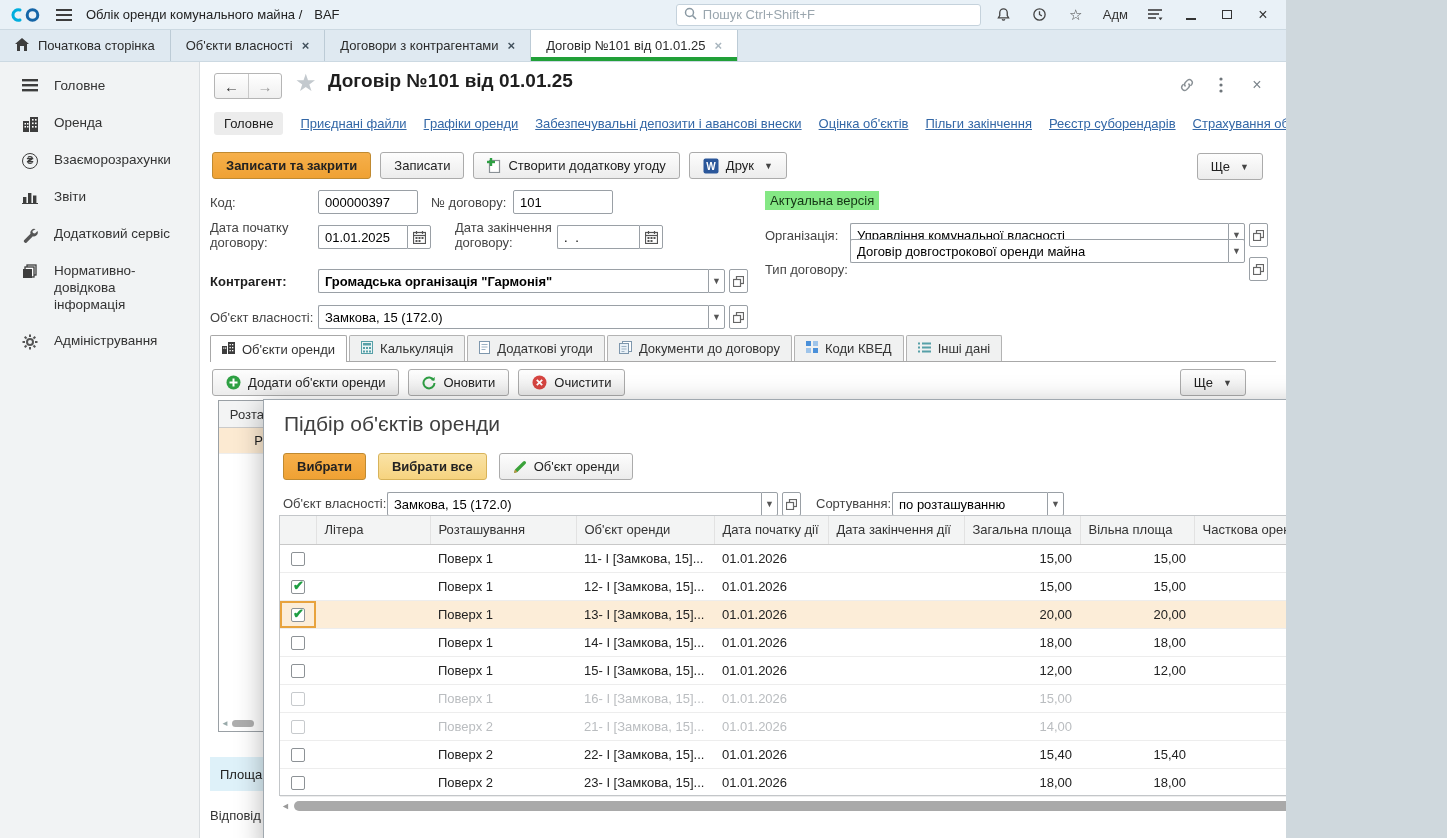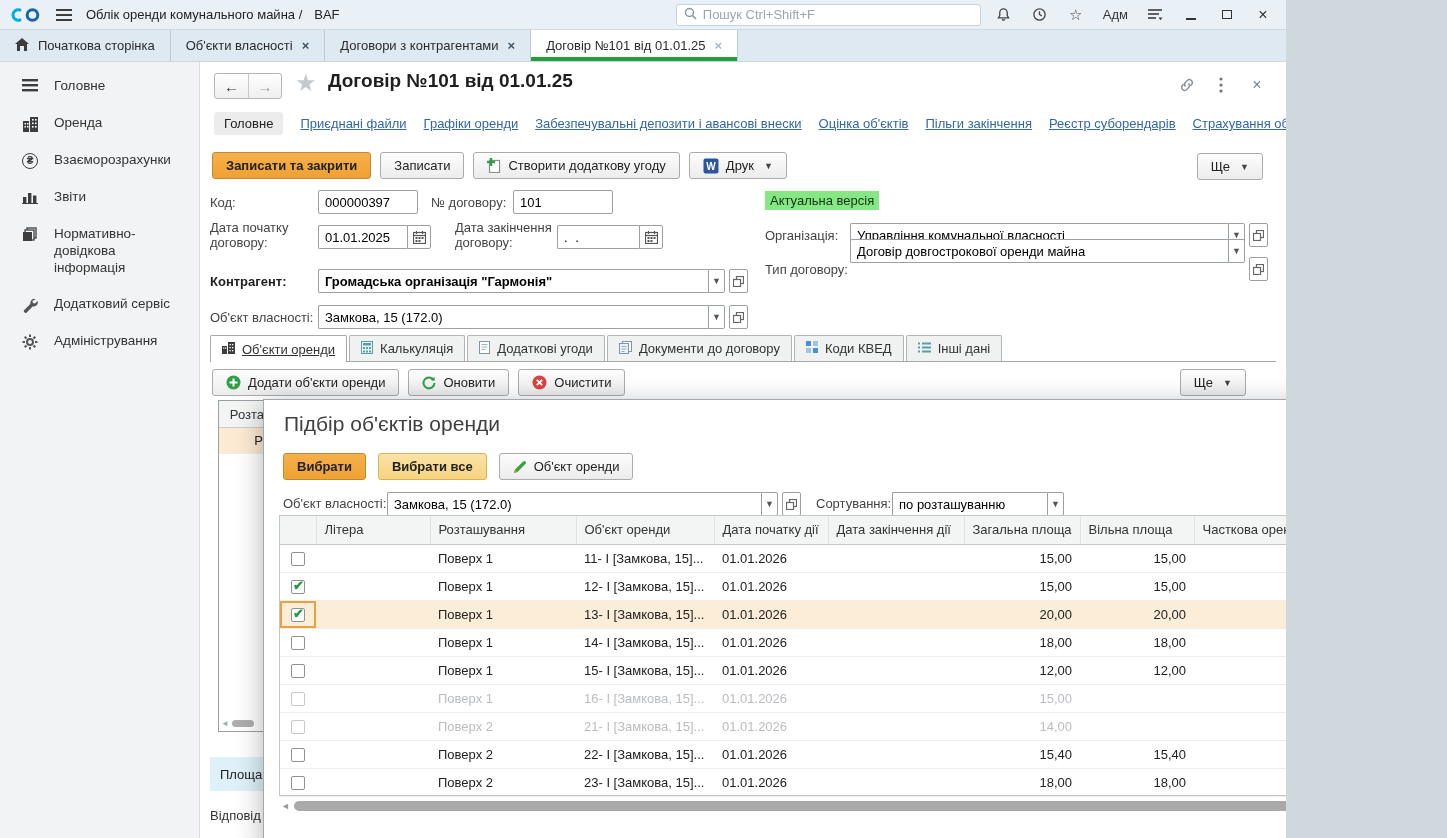--- a/index.html
+++ b/index.html
@@ -72,21 +72,21 @@
   .combo .cin{flex:1;border:1px solid #9aa0a6;border-right:none;border-radius:2px 0 0 2px;background:#fff;display:flex;align-items:center;padding:0 6px;color:#000;overflow:hidden;white-space:nowrap;}
   .combo .dd{width:17px;border:1px solid #9aa0a6;border-radius:0 2px 2px 0;background:#fff;display:flex;align-items:center;justify-content:center;color:#555;font-size:9px;cursor:pointer;}
   .openb{position:absolute;width:19px;height:24px;border:1px solid #9aa0a6;border-radius:2px;background:#fff;display:flex;align-items:center;justify-content:center;cursor:pointer;}
   .calb{width:24px;border:1px solid #9aa0a6;border-radius:0 2px 2px 0;background:#fff;display:flex;align-items:center;justify-content:center;cursor:pointer;}
   .status{position:absolute;left:565px;top:129px;background:#85e885;padding:2px 5px;color:#143314;}
   .dimtxt{color:#666;letter-spacing:2px;}
 
   
   .itabs{position:absolute;left:10px;top:273px;right:10px;height:27px;display:flex;align-items:flex-end;border-bottom:1px solid #a8a8a8;}
   .itab{display:flex;align-items:center;gap:7px;height:26px;padding:0 11px;border:1px solid #b3b3b3;border-bottom:none;background:#f0f1f1;color:#333;margin-right:2px;border-radius:2px 2px 0 0;cursor:pointer;white-space:nowrap;}
-  .itab.active{background:#fff;height:27px;margin-bottom:-1px;border-color:#a8a8a8;text-decoration:underline;}
+  .itab.active{background:#fff;height:27px;margin-bottom:-1px;border-color:#a8a8a8;}
   .obj-toolbar{position:absolute;left:12px;top:307px;display:flex;gap:9px;}
   .btn .bic{display:flex;align-items:center;}
 
   
   .bg-panel{position:absolute;left:18px;top:338px;width:48px;height:332px;border:1px solid #9aa0a5;border-right:none;background:#fff;overflow:hidden;}
   .bg-ph{height:27px;background:#f3f4f4;border-bottom:1px solid #cacaca;display:flex;align-items:center;justify-content:flex-end;padding-right:2px;color:#333;}
   .bg-pr{height:26px;background:#fcead2;display:flex;align-items:center;justify-content:flex-end;padding-right:3px;color:#222;border-bottom:1px solid #eee;}
   .bg-pscroll{position:absolute;bottom:3px;left:2px;display:flex;align-items:center;gap:3px;color:#9aa;font-size:8px;}
   .bg-pthumb{width:22px;height:7px;background:#aeaeae;border-radius:4px;}
   .bg-area{position:absolute;left:10px;top:695px;width:58px;height:34px;background:#def1f9;display:flex;align-items:center;padding-left:10px;color:#222;overflow:hidden;}
@@ -257,35 +257,35 @@
                 <rect x="6" y="3" width="3.4" height="10"></rect>
                 <rect x="11" y="5.5" width="3.4" height="7.5"></rect>
                 <rect x="0" y="13" width="16" height="1"></rect>
               </g>
             </svg>
           </span>
         <span>Звіти</span>
       </div>
       <div class="snav">
         <span class="sic">
+            <svg width="16" height="16" viewBox="0 0 16 16">
+              <path d="M13.6 2.2a3.8 3.8 0 0 0-5.1 4.6L2.3 13a1.7 1.7 0 0 0 2.4 2.4l6.2-6.2a3.8 3.8 0 0 0 4.6-5.1L13 6.6l-2.1-.5-.5-2.1z" fill="#555"></path>
+            </svg>
+          </span>
+        <span>Додатковий сервіс</span>
+      </div>
+      <div class="snav">
+        <span class="sic">
             <svg width="16" height="15" viewBox="0 0 16 15">
               <rect x="5" y="1" width="9" height="10" fill="none" stroke="#3d3d3d" stroke-width="1.3"></rect>
               <rect x="3" y="3" width="9" height="10" fill="#fff" stroke="#3d3d3d" stroke-width="1.3"></rect>
               <rect x="1" y="5" width="9" height="9" fill="#3d3d3d"></rect>
             </svg>
           </span>
         <span>Нормативно-довідкова інформація</span>
-      </div>
-      <div class="snav">
-        <span class="sic">
-            <svg width="16" height="16" viewBox="0 0 16 16">
-              <path d="M13.6 2.2a3.8 3.8 0 0 0-5.1 4.6L2.3 13a1.7 1.7 0 0 0 2.4 2.4l6.2-6.2a3.8 3.8 0 0 0 4.6-5.1L13 6.6l-2.1-.5-.5-2.1z" fill="#555"></path>
-            </svg>
-          </span>
-        <span>Додатковий сервіс</span>
       </div>
       <div class="snav">
         <span class="sic">
             <svg width="16" height="16" viewBox="0 0 16 16">
               <circle cx="8" cy="8" r="3" fill="none" stroke="#555" stroke-width="2"></circle>
               <g stroke="#555" stroke-width="2">
                 <line x1="8" y1="0.5" x2="8" y2="3"></line>
                 <line x1="8" y1="13" x2="8" y2="15.5"></line>
                 <line x1="0.5" y1="8" x2="3" y2="8"></line>
                 <line x1="13" y1="8" x2="15.5" y2="8"></line>

